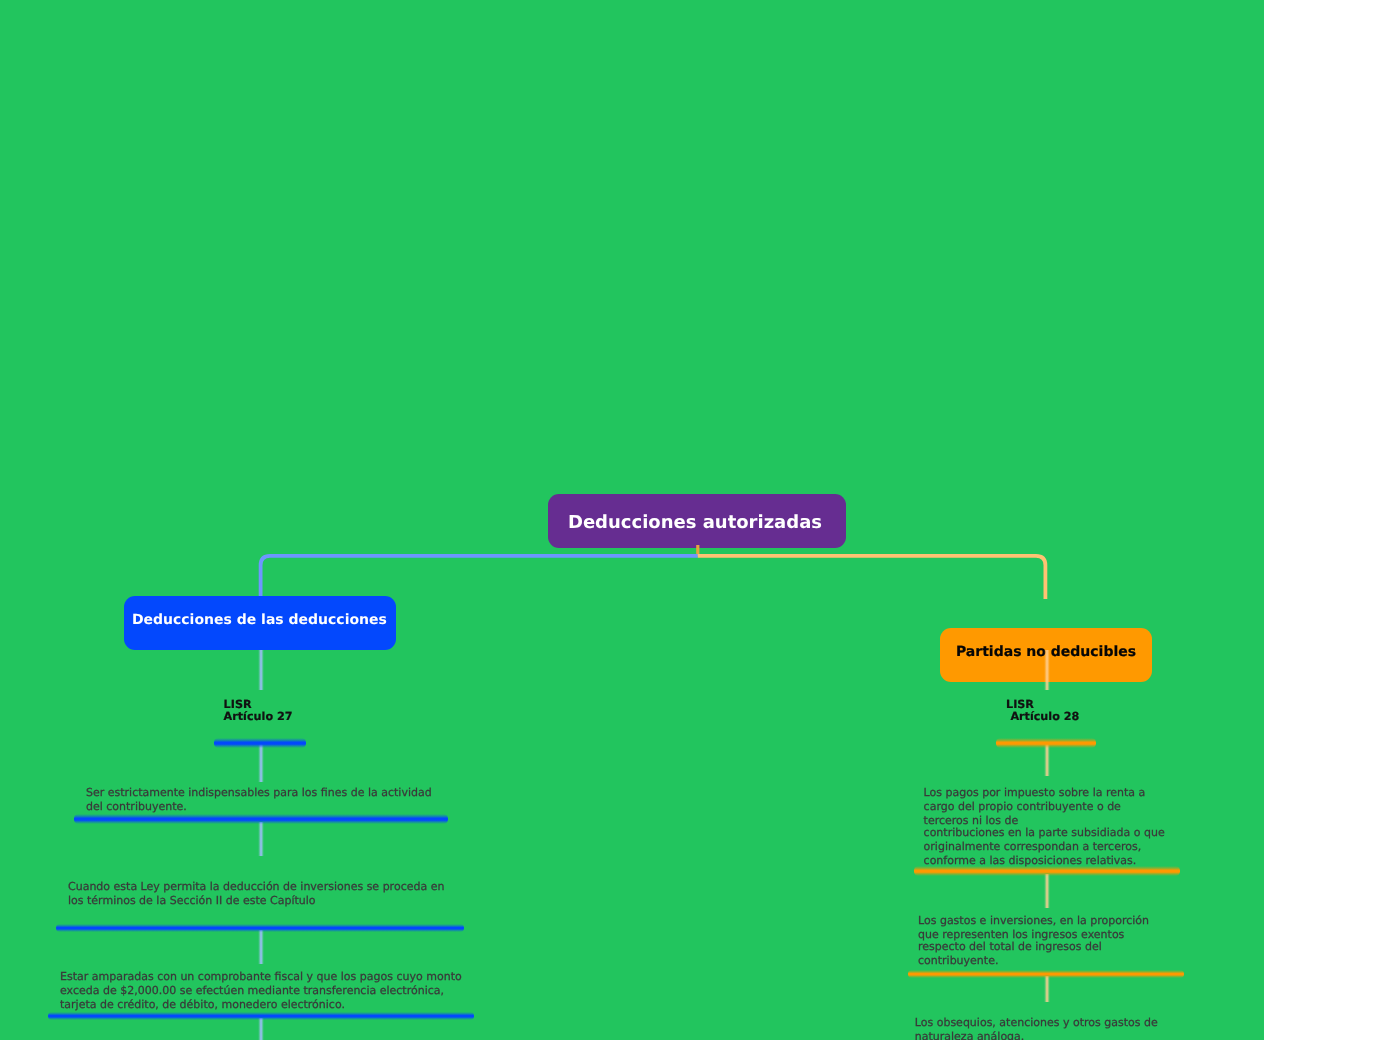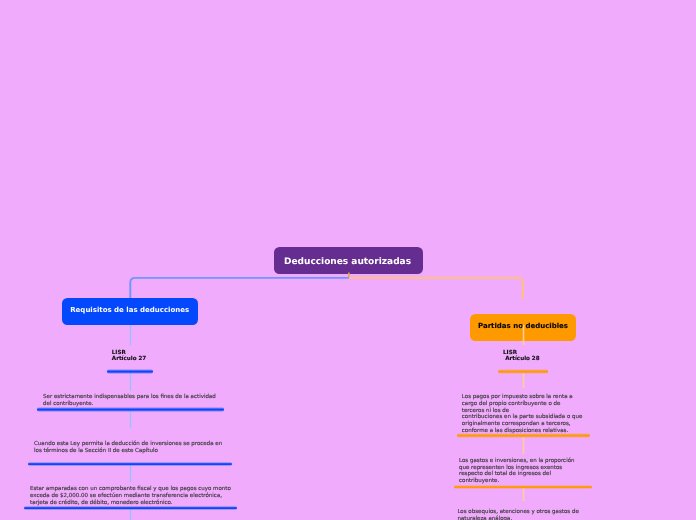--- a/index.html
+++ b/index.html
@@ -1,21 +1,21 @@
 <!DOCTYPE html>
 <html><head>
 <meta charset="utf-8">
 <title>Deducciones autorizadas</title>
 <style>
   html,body{margin:0;padding:0;}
   body{width:696px;height:520px;background:#ffffff;overflow:hidden;
        font-family:"DejaVu Sans",sans-serif;
        -webkit-font-smoothing:antialiased;
        text-rendering:geometricPrecision;}
-  #canvas{position:relative;width:696px;height:520px;background:#f0abfc;}
+  #canvas{position:relative;width:632px;height:520px;background:#22c55e;}
 
   
   .node{position:absolute;box-sizing:border-box;display:flex;
         align-items:center;justify-content:center;text-align:center;
         border-radius:5.5px;font-weight:bold;}
 
   
   .conn{position:absolute;}
   .vline{position:absolute;width:3px;}
   .vline.blue-l{background:linear-gradient(to right,rgba(170,195,255,0) 3%,rgba(170,195,255,.5) 30%,rgba(160,187,255,1) 50%,rgba(170,195,255,.5) 72%,rgba(170,195,255,0) 97%);}
@@ -41,21 +41,21 @@
     <span style="position:relative;left:-1px;top:1.2px;">Deducciones autorizadas</span>
   </div>
 
   <svg class="conn" width="696" height="310" viewBox="0 0 696 310" style="left:0;top:0;overflow:visible;">
     <path d="M348.9 272.5 L348.9 278" fill="none" stroke="#e8a33d" stroke-width="1.6"></path>
     <path d="M348.9 277.9 L135 277.9 Q130.3 277.9 130.3 282.6 L130.3 299.5" fill="none" stroke="#6e96ff" stroke-width="1.9" stroke-linecap="butt"></path>
     <path d="M348.9 277.9 L518 277.9 Q522.7 277.9 522.7 282.6 L522.7 299.5" fill="none" stroke="#ffc273" stroke-width="1.9" stroke-linecap="butt"></path>
   </svg>
 
   <div class="node" style="left:62px;top:298.3px;width:136px;height:26.9px;background:#0348fd;color:#fff;font-size:7px;">
-    <span style="position:relative;top:-2.2px;left:-0.3px;">Requisitos de las deducciones</span>
+    <span style="position:relative;top:-2.2px;left:-0.3px;">Deducciones de las deducciones</span>
   </div>
   <div class="node" style="left:470px;top:298.3px;width:106px;height:26.9px;background:#ff9900;color:#060606;font-size:7px;margin-top:16px;-webkit-text-stroke:0.1px #060606;">
     <span style="position:relative;top:-2.2px;">Partidas no deducibles</span>
   </div>
 
   <div class="vline blue-l" style="left:128.8px;top:325.4px;height:20px;"></div>
   <div class="vline blue-l" style="left:128.8px;top:372px;height:18.5px;"></div>
   <div class="vline blue-l" style="left:128.8px;top:411px;height:17px;"></div>
   <div class="vline blue-l" style="left:128.8px;top:465px;height:17px;"></div>
   <div class="vline blue-l" style="left:128.8px;top:509px;height:11px;"></div>

